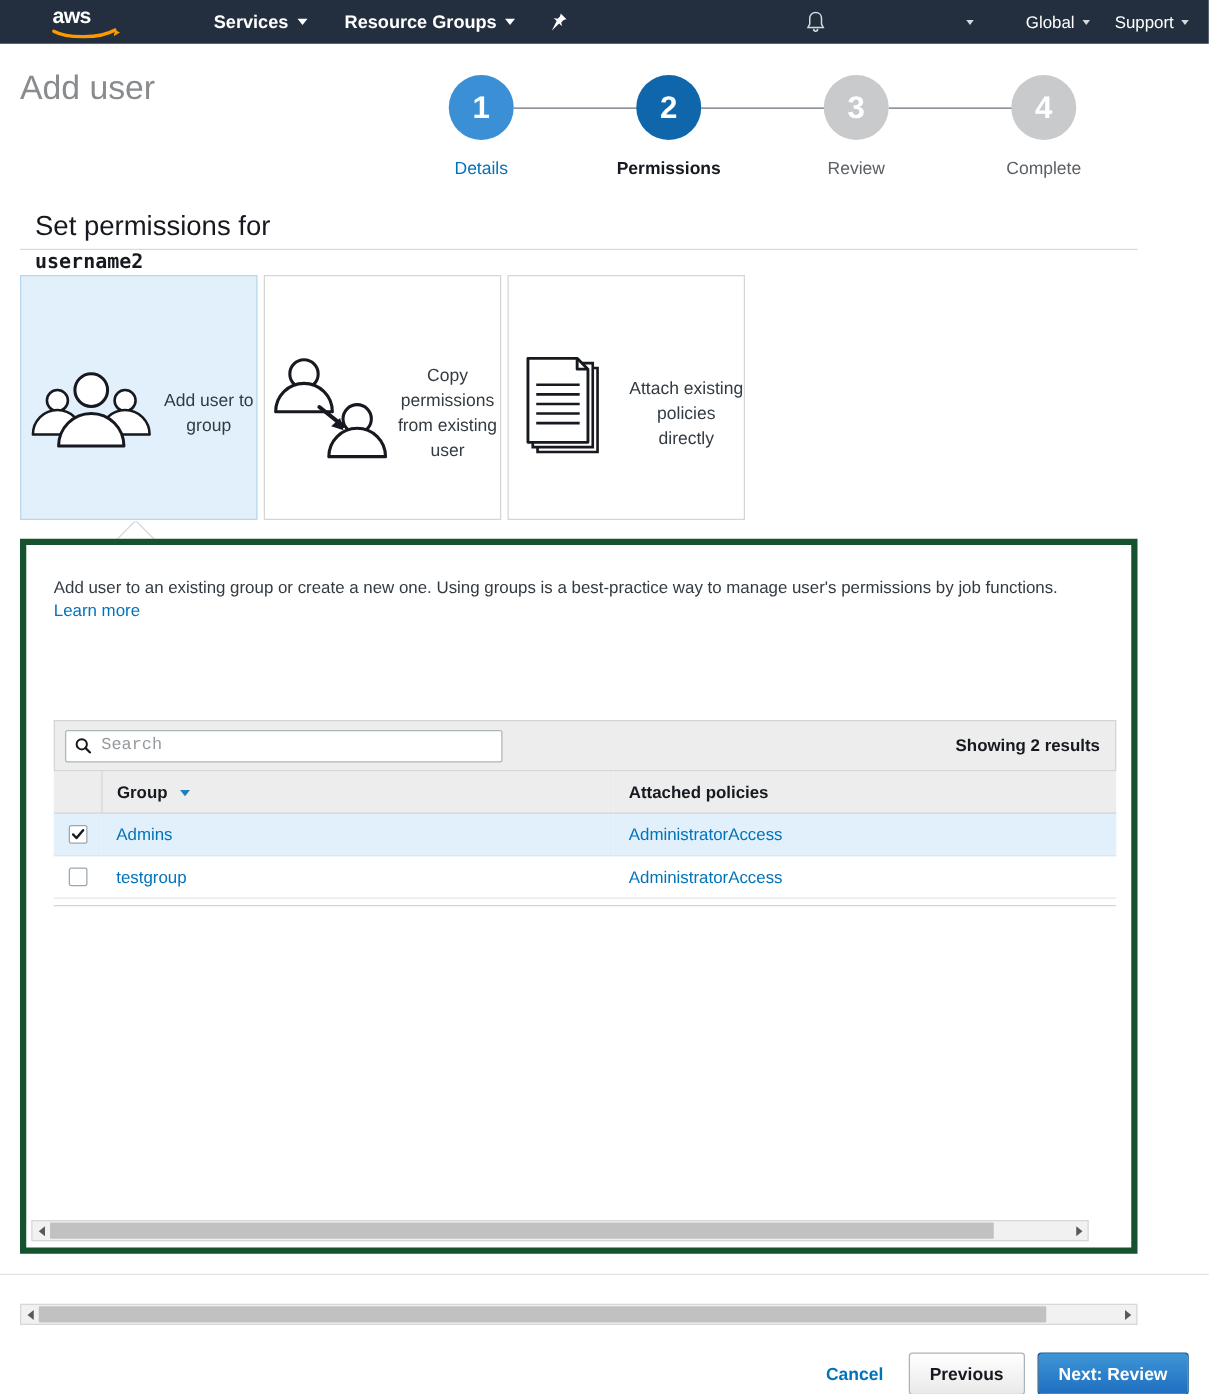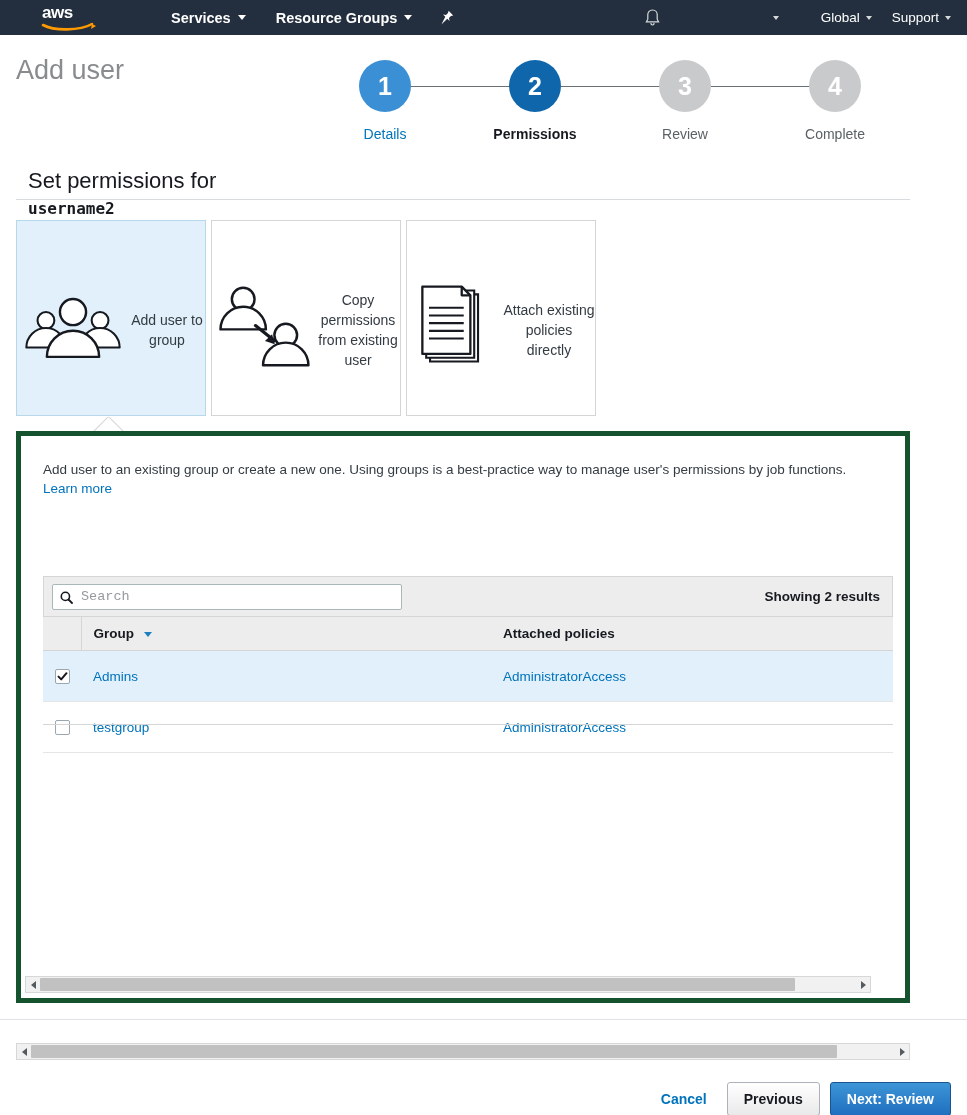--- a/index.html
+++ b/index.html
@@ -169,21 +169,21 @@
   table.grid th {
     background: #ededed; border: 1px solid #d5d5d5;
     border-left: none; border-right: none;
     font-size: 13.5px; font-weight: bold; color: #16191f;
     text-align: left; height: 34px; padding: 0 12px;
   }
   table.grid th.chk-col { width: 38px; border-right: 1px solid #d5d5d5; padding: 0; }
   table.grid th.group-col { width: 410px; }
   table.grid td {
     border-bottom: 1px solid #e3e5e7;
-    font-size: 13.5px; height: 51px; padding: 0 12px;
+    font-size: 13.5px; height: 34px; padding: 0 12px;
     color: #0073bb; vertical-align: middle;
   }
   table.grid td.chk-col { width: 38px; padding: 0; text-align: center; }
   tr.row-selected td { background: #e1f0fa; }
   .sort-caret {
     width: 0; height: 0; display: inline-block; margin-left: 6px;
     border-left: 4.5px solid transparent;
     border-right: 4.5px solid transparent;
     border-top: 5.5px solid #1d7fc0;
     vertical-align: middle;

